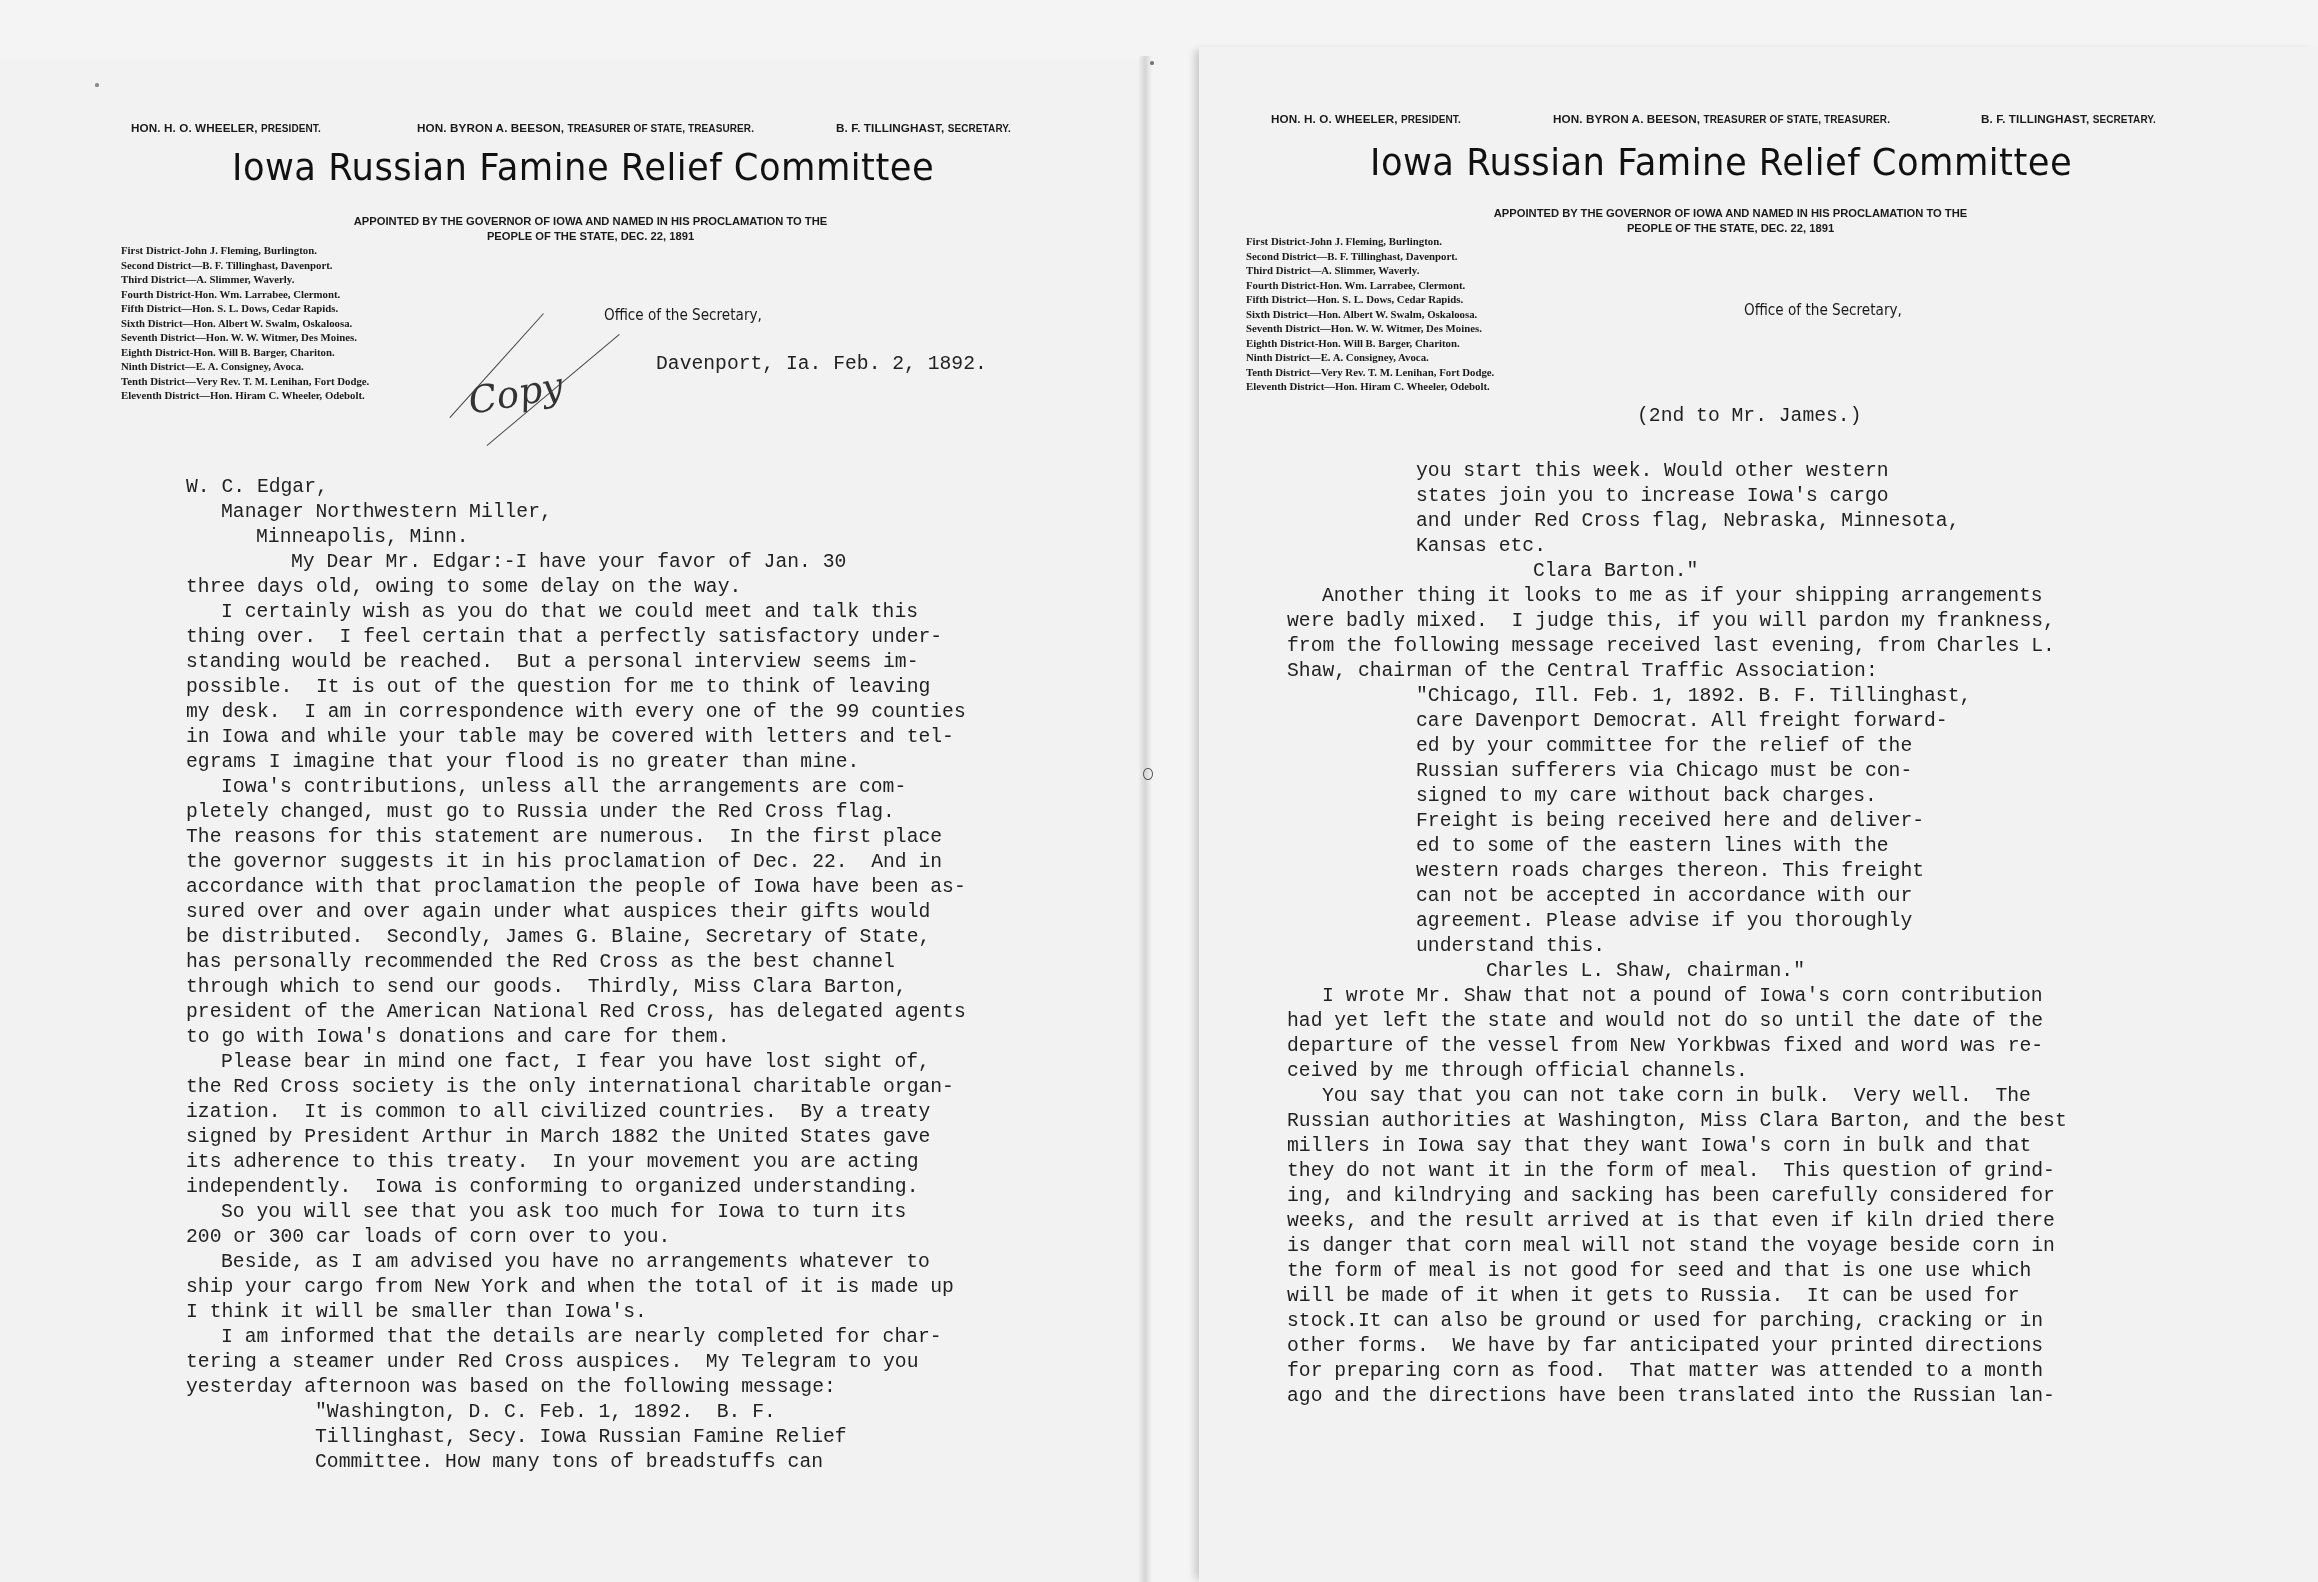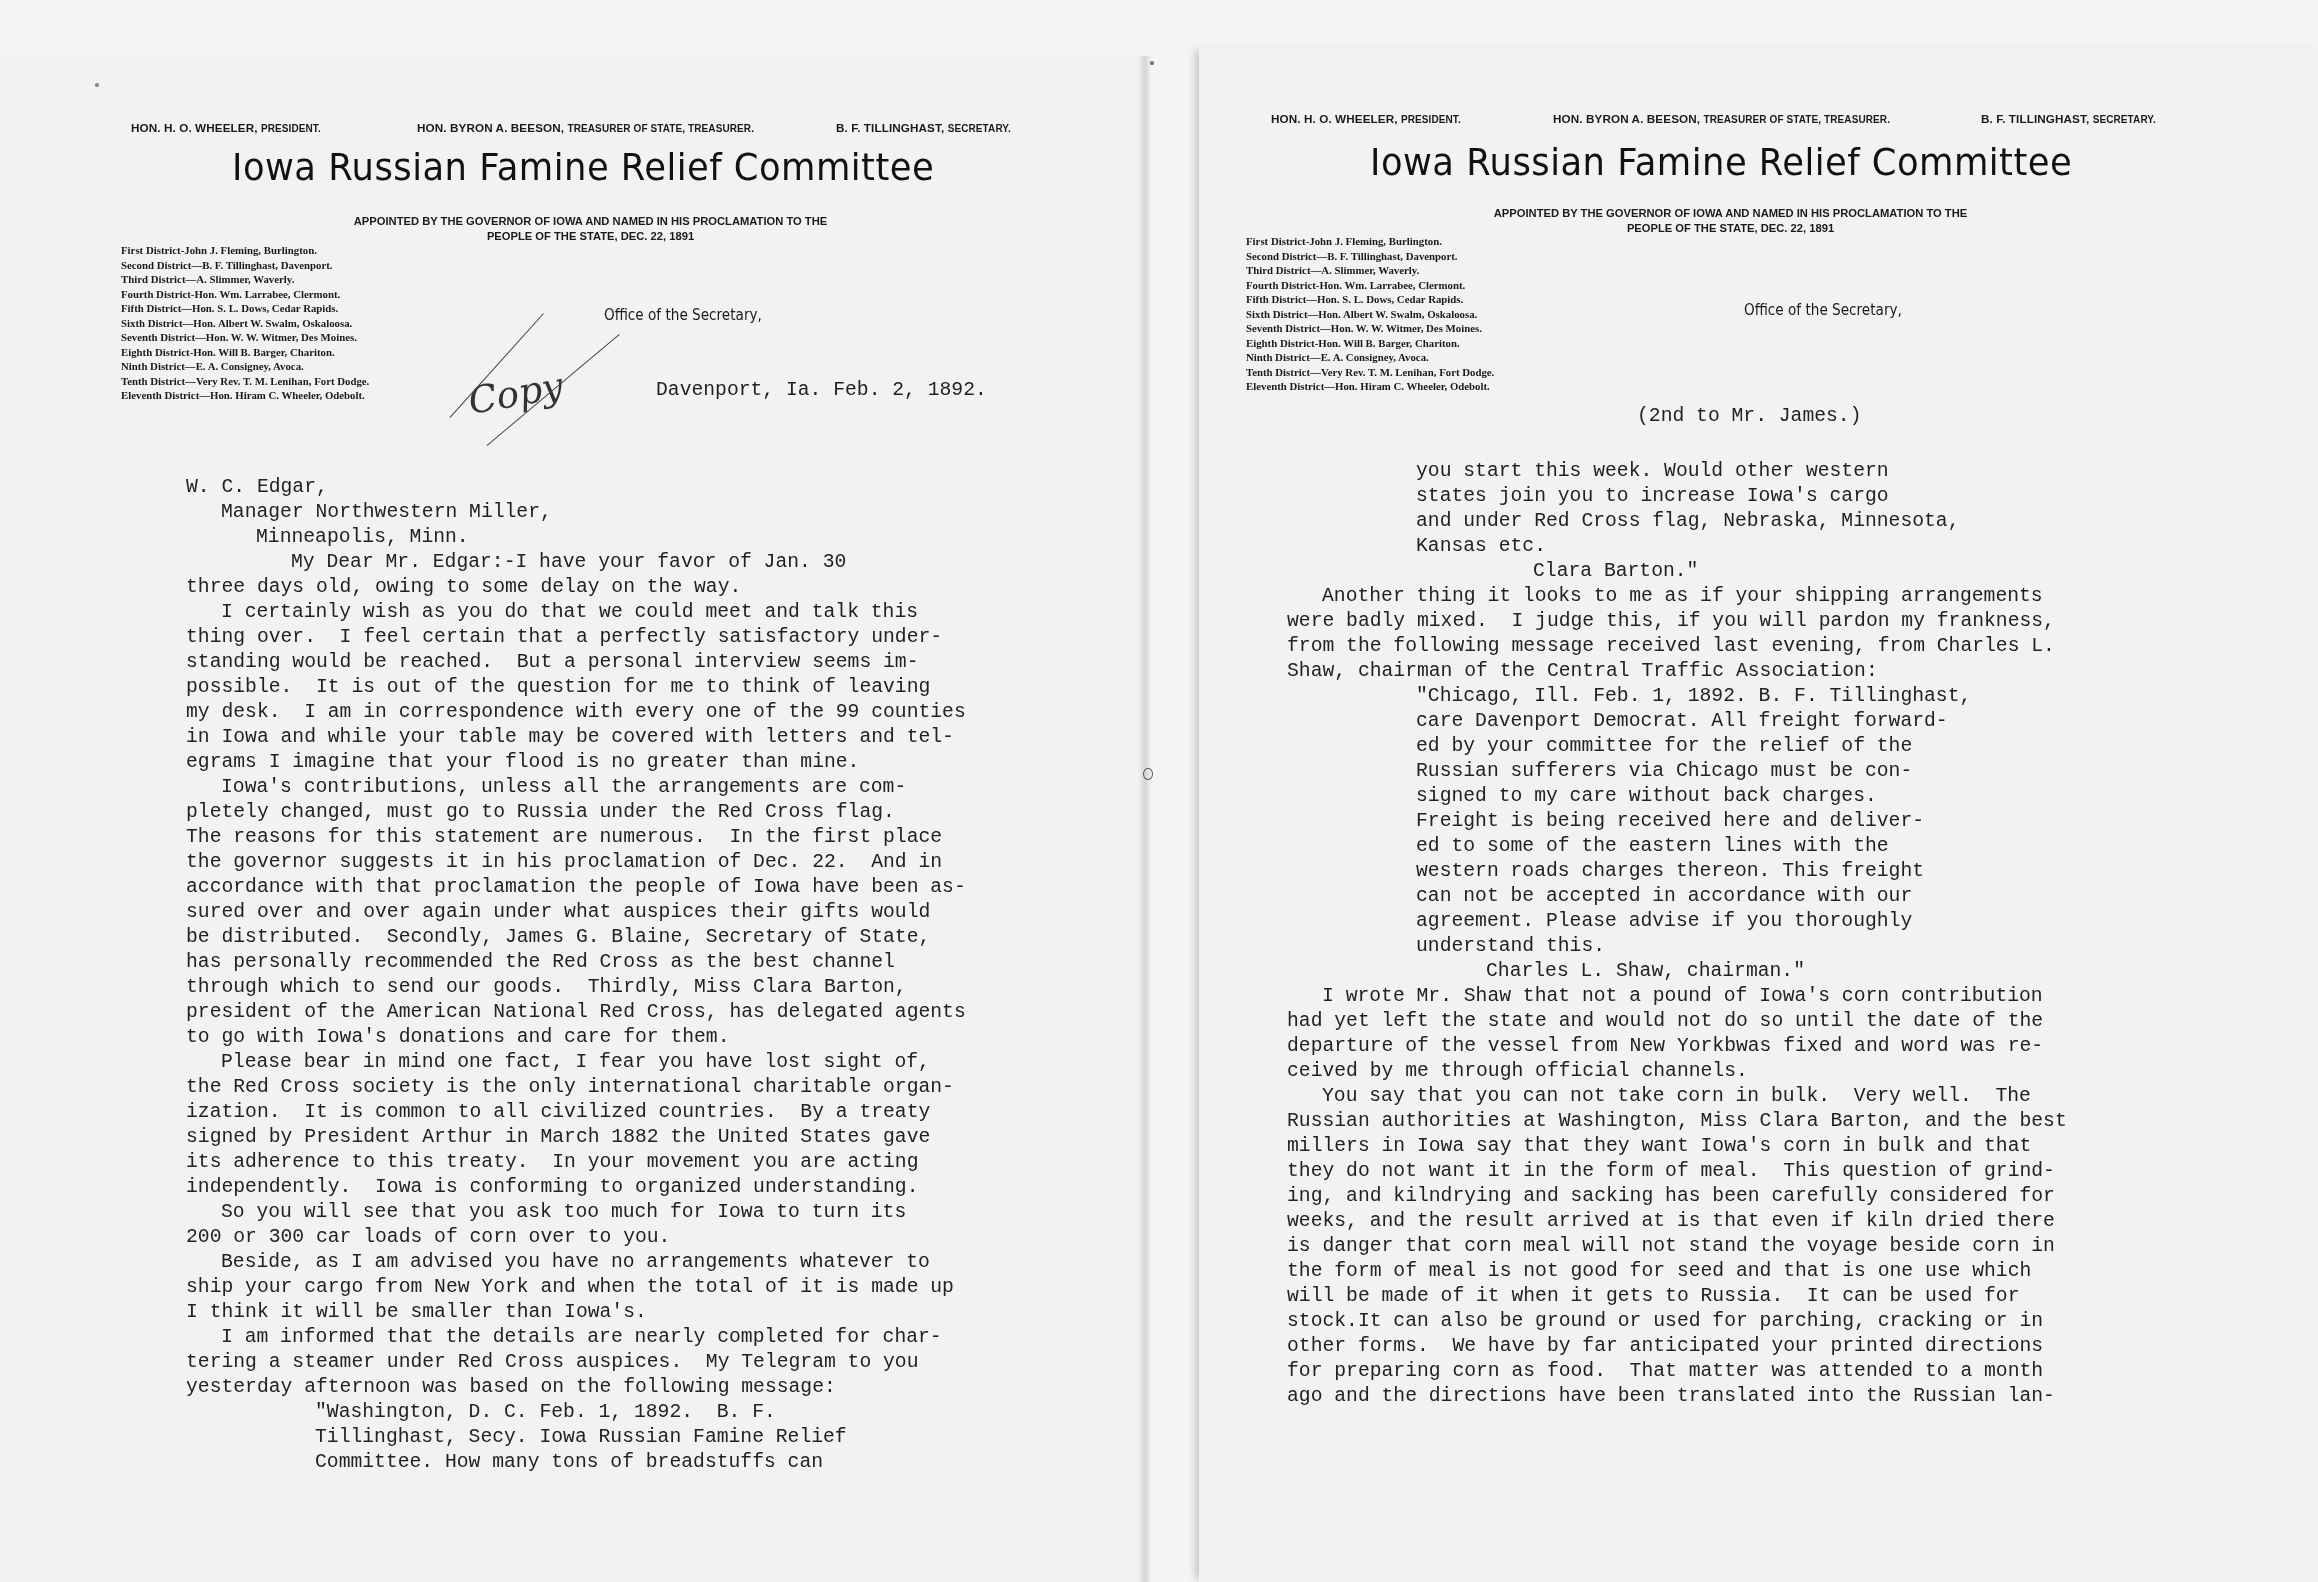--- a/index.html
+++ b/index.html
@@ -65,21 +65,21 @@
       <div>Eleventh District—Hon. Hiram C. Wheeler, Odebolt.</div>
     </div>
 
   <div class="office" style="left:604px; top:305px;">Office of the Secretary,</div>
 </div>
 
 <div class="handwriting" style="left:468px; top:372px;">Copy</div>
 <div class="pencil-line" style="left:450px; top:417px; width:140px; transform:rotate(-48deg);"></div>
 <div class="pencil-line" style="left:487px; top:445px; width:173px; transform:rotate(-40deg);"></div>
 
-<div class="typed" style="left:656px; top:378px;">Davenport, Ia. Feb. 2, 1892.</div>
+<div class="typed" style="left:656px; top:352px;">Davenport, Ia. Feb. 2, 1892.</div>
 
 <div class="typed" style="left:186px; top:475px;" id="body-left"><span class="ln" style="padding-left: 0px;"><span>W. C. Edgar,</span></span><span class="ln" style="padding-left: 35px;"><span>Manager Northwestern Miller,</span></span><span class="ln" style="padding-left: 70px;"><span>Minneapolis, Minn.</span></span><span class="ln" style="padding-left: 105px;"><span>My Dear Mr. Edgar:-I have your favor of Jan. 30</span></span><span class="ln" style="padding-left: 0px;"><span>three days old, owing to some delay on the way.</span></span><span class="ln" style="padding-left: 35px;"><span>I certainly wish as you do that we could meet and talk this</span></span><span class="ln" style="padding-left: 0px;"><span>thing over.  I feel certain that a perfectly satisfactory under-</span></span><span class="ln" style="padding-left: 0px;"><span>standing would be reached.  But a personal interview seems im-</span></span><span class="ln" style="padding-left: 0px;"><span>possible.  It is out of the question for me to think of leaving</span></span><span class="ln" style="padding-left: 0px;"><span>my desk.  I am in correspondence with every one of the 99 counties</span></span><span class="ln" style="padding-left: 0px;"><span>in Iowa and while your table may be covered with letters and tel-</span></span><span class="ln" style="padding-left: 0px;"><span>egrams I imagine that your flood is no greater than mine.</span></span><span class="ln" style="padding-left: 35px;"><span>Iowa's contributions, unless all the arrangements are com-</span></span><span class="ln" style="padding-left: 0px;"><span>pletely changed, must go to Russia under the Red Cross flag.</span></span><span class="ln" style="padding-left: 0px;"><span>The reasons for this statement are numerous.  In the first place</span></span><span class="ln" style="padding-left: 0px;"><span>the governor suggests it in his proclamation of Dec. 22.  And in</span></span><span class="ln" style="padding-left: 0px;"><span>accordance with that proclamation the people of Iowa have been as-</span></span><span class="ln" style="padding-left: 0px;"><span>sured over and over again under what auspices their gifts would</span></span><span class="ln" style="padding-left: 0px;"><span>be distributed.  Secondly, James G. Blaine, Secretary of State,</span></span><span class="ln" style="padding-left: 0px;"><span>has personally recommended the Red Cross as the best channel</span></span><span class="ln" style="padding-left: 0px;"><span>through which to send our goods.  Thirdly, Miss Clara Barton,</span></span><span class="ln" style="padding-left: 0px;"><span>president of the American National Red Cross, has delegated agents</span></span><span class="ln" style="padding-left: 0px;"><span>to go with Iowa's donations and care for them.</span></span><span class="ln" style="padding-left: 35px;"><span>Please bear in mind one fact, I fear you have lost sight of,</span></span><span class="ln" style="padding-left: 0px;"><span>the Red Cross society is the only international charitable organ-</span></span><span class="ln" style="padding-left: 0px;"><span>ization.  It is common to all civilized countries.  By a treaty</span></span><span class="ln" style="padding-left: 0px;"><span>signed by President Arthur in March 1882 the United States gave</span></span><span class="ln" style="padding-left: 0px;"><span>its adherence to this treaty.  In your movement you are acting</span></span><span class="ln" style="padding-left: 0px;"><span>independently.  Iowa is conforming to organized understanding.</span></span><span class="ln" style="padding-left: 35px;"><span>So you will see that you ask too much for Iowa to turn its</span></span><span class="ln" style="padding-left: 0px;"><span>200 or 300 car loads of corn over to you.</span></span><span class="ln" style="padding-left: 35px;"><span>Beside, as I am advised you have no arrangements whatever to</span></span><span class="ln" style="padding-left: 0px;"><span>ship your cargo from New York and when the total of it is made up</span></span><span class="ln" style="padding-left: 0px;"><span>I think it will be smaller than Iowa's.</span></span><span class="ln" style="padding-left: 35px;"><span>I am informed that the details are nearly completed for char-</span></span><span class="ln" style="padding-left: 0px;"><span>tering a steamer under Red Cross auspices.  My Telegram to you</span></span><span class="ln" style="padding-left: 0px;"><span>yesterday afternoon was based on the following message:</span></span><span class="ln" style="padding-left: 129px;"><span>"Washington, D. C. Feb. 1, 1892.  B. F.</span></span><span class="ln" style="padding-left: 129px;"><span>Tillinghast, Secy. Iowa Russian Famine Relief</span></span><span class="ln" style="padding-left: 129px;"><span>Committee. How many tons of breadstuffs can</span></span></div>
 
 <div class="page" id="page-right"></div>
 
 <div>
   <div class="officers" style="left:1271px; top:112px;"><span>HON. H. O. WHEELER,</span> <span class="role">PRESIDENT.</span></div>
   <div class="officers" style="left:1553px; top:112px;"><span>HON. BYRON A. BEESON,</span> <span class="role">TREASURER OF STATE, TREASURER.</span></div>
   <div class="officers" style="left:1981px; top:112px;"><span>B. F. TILLINGHAST,</span> <span class="role">SECRETARY.</span></div>
 

